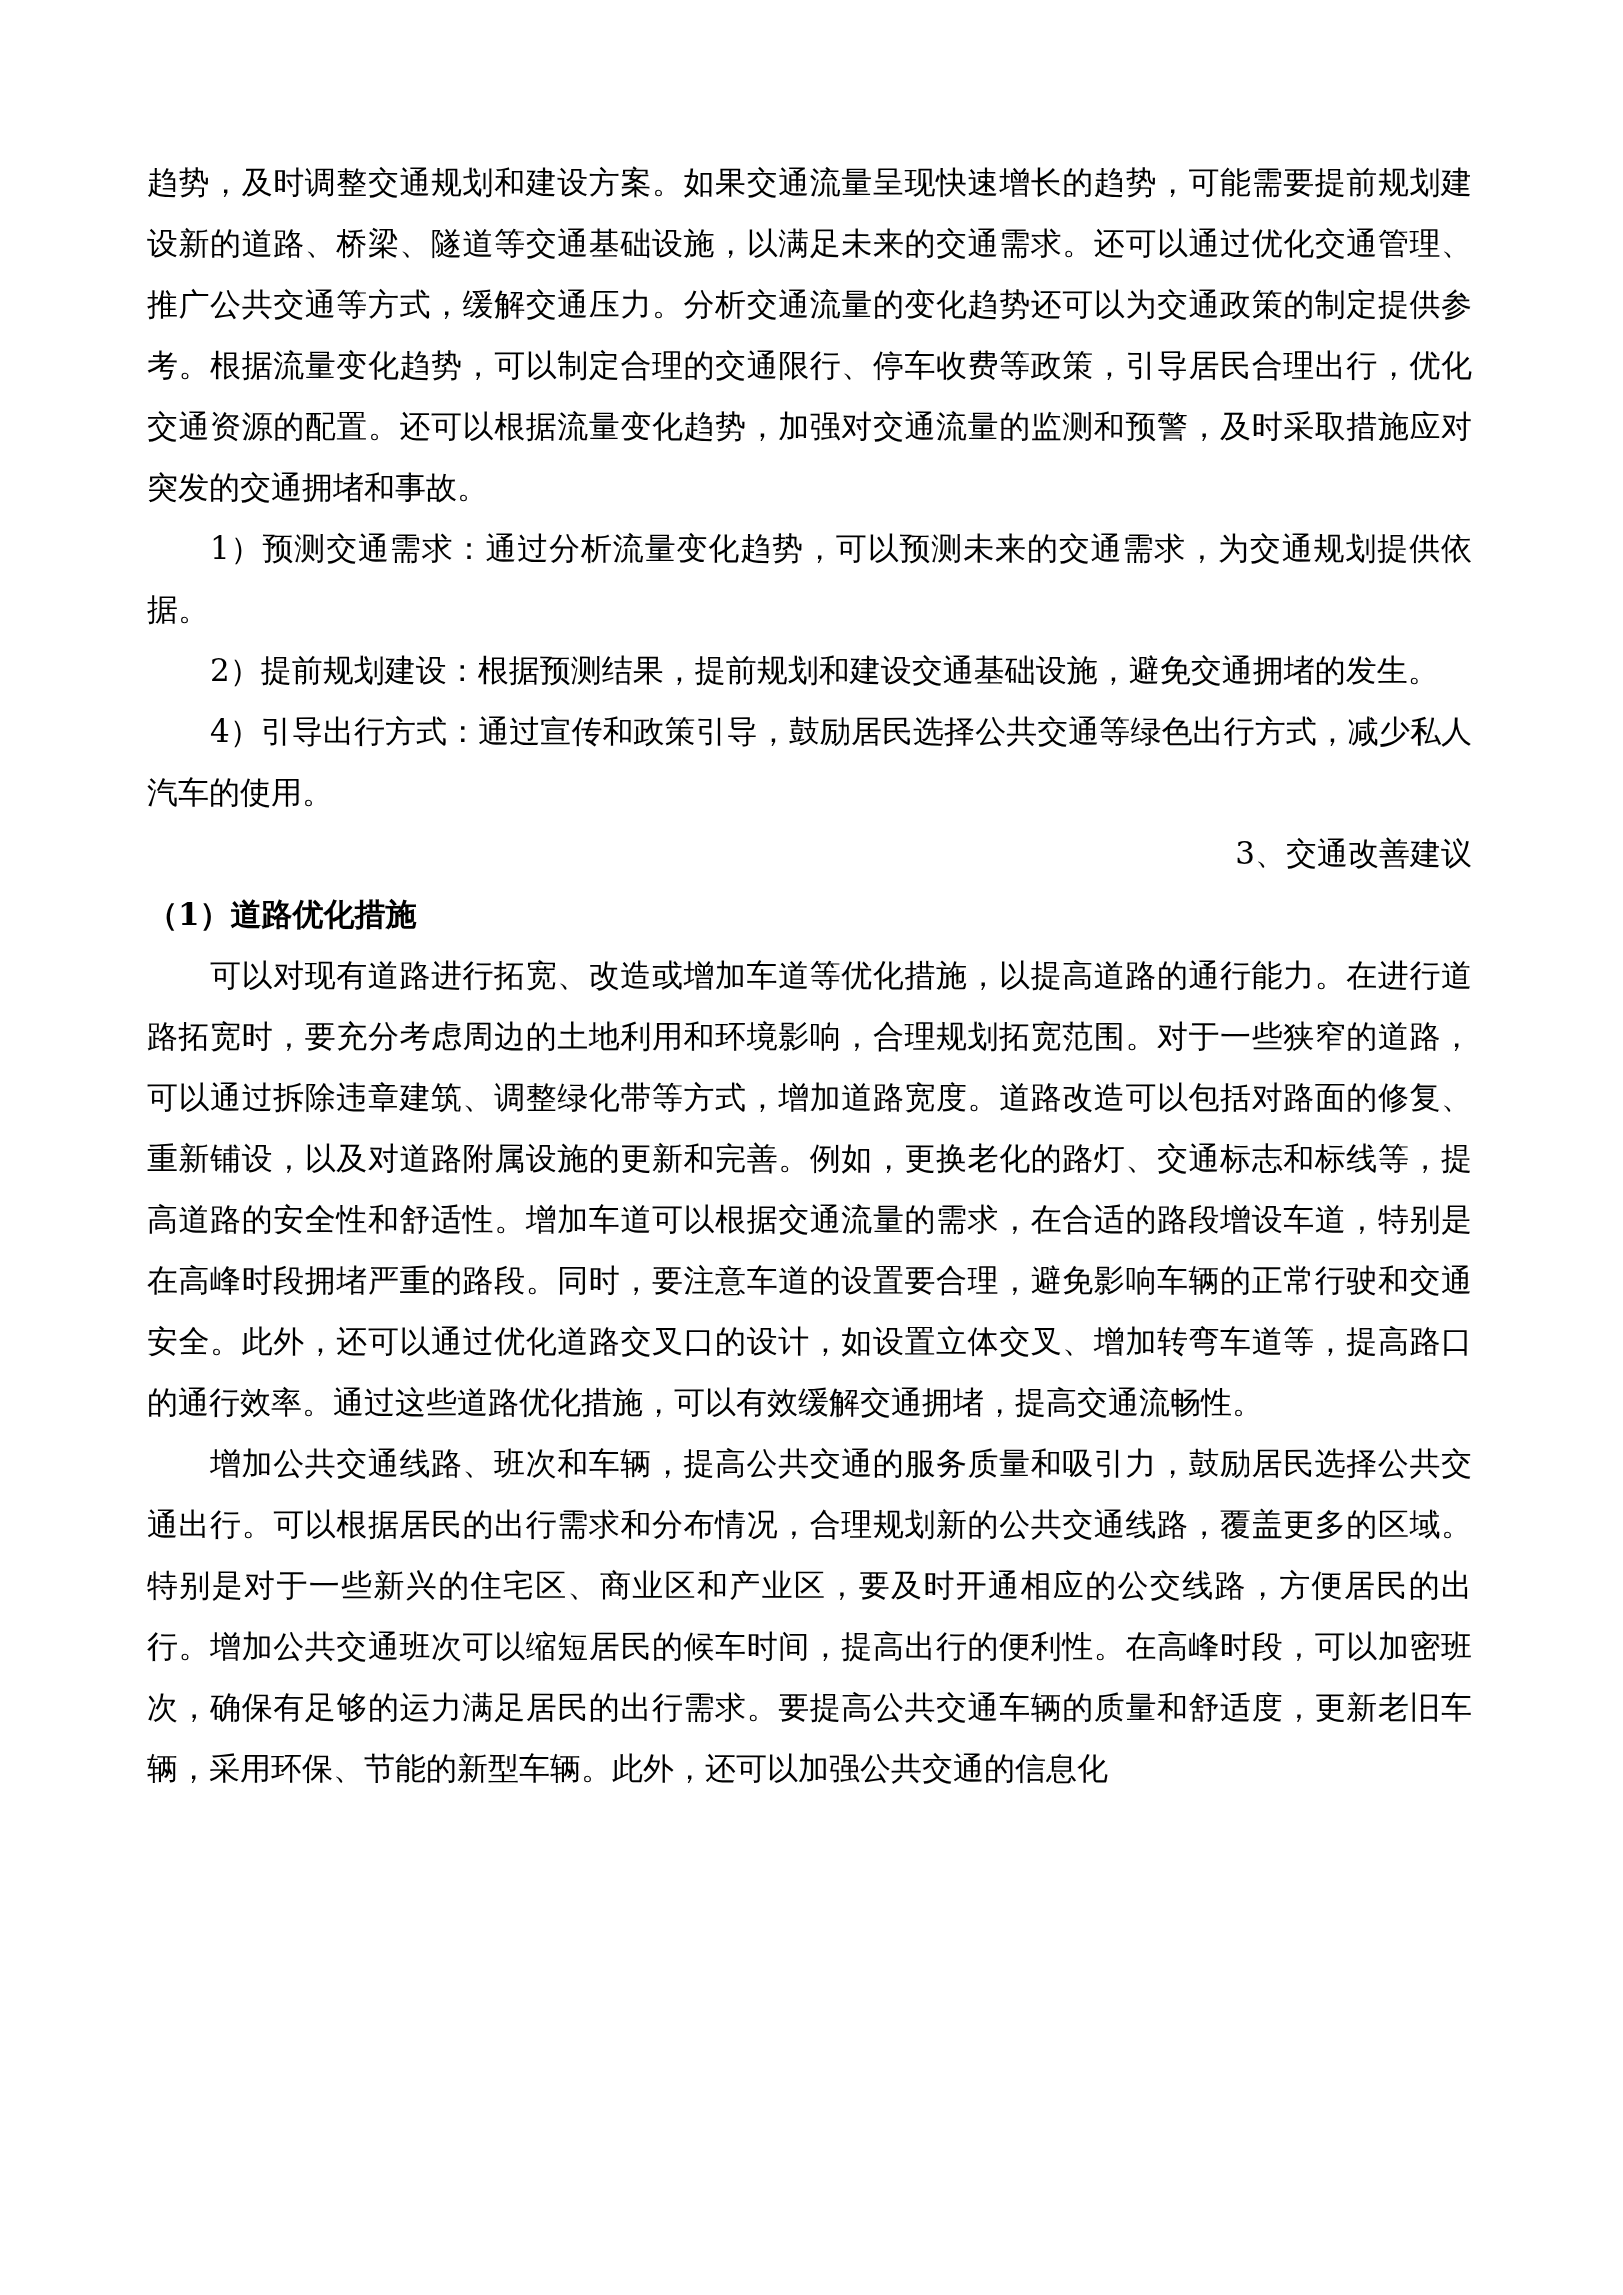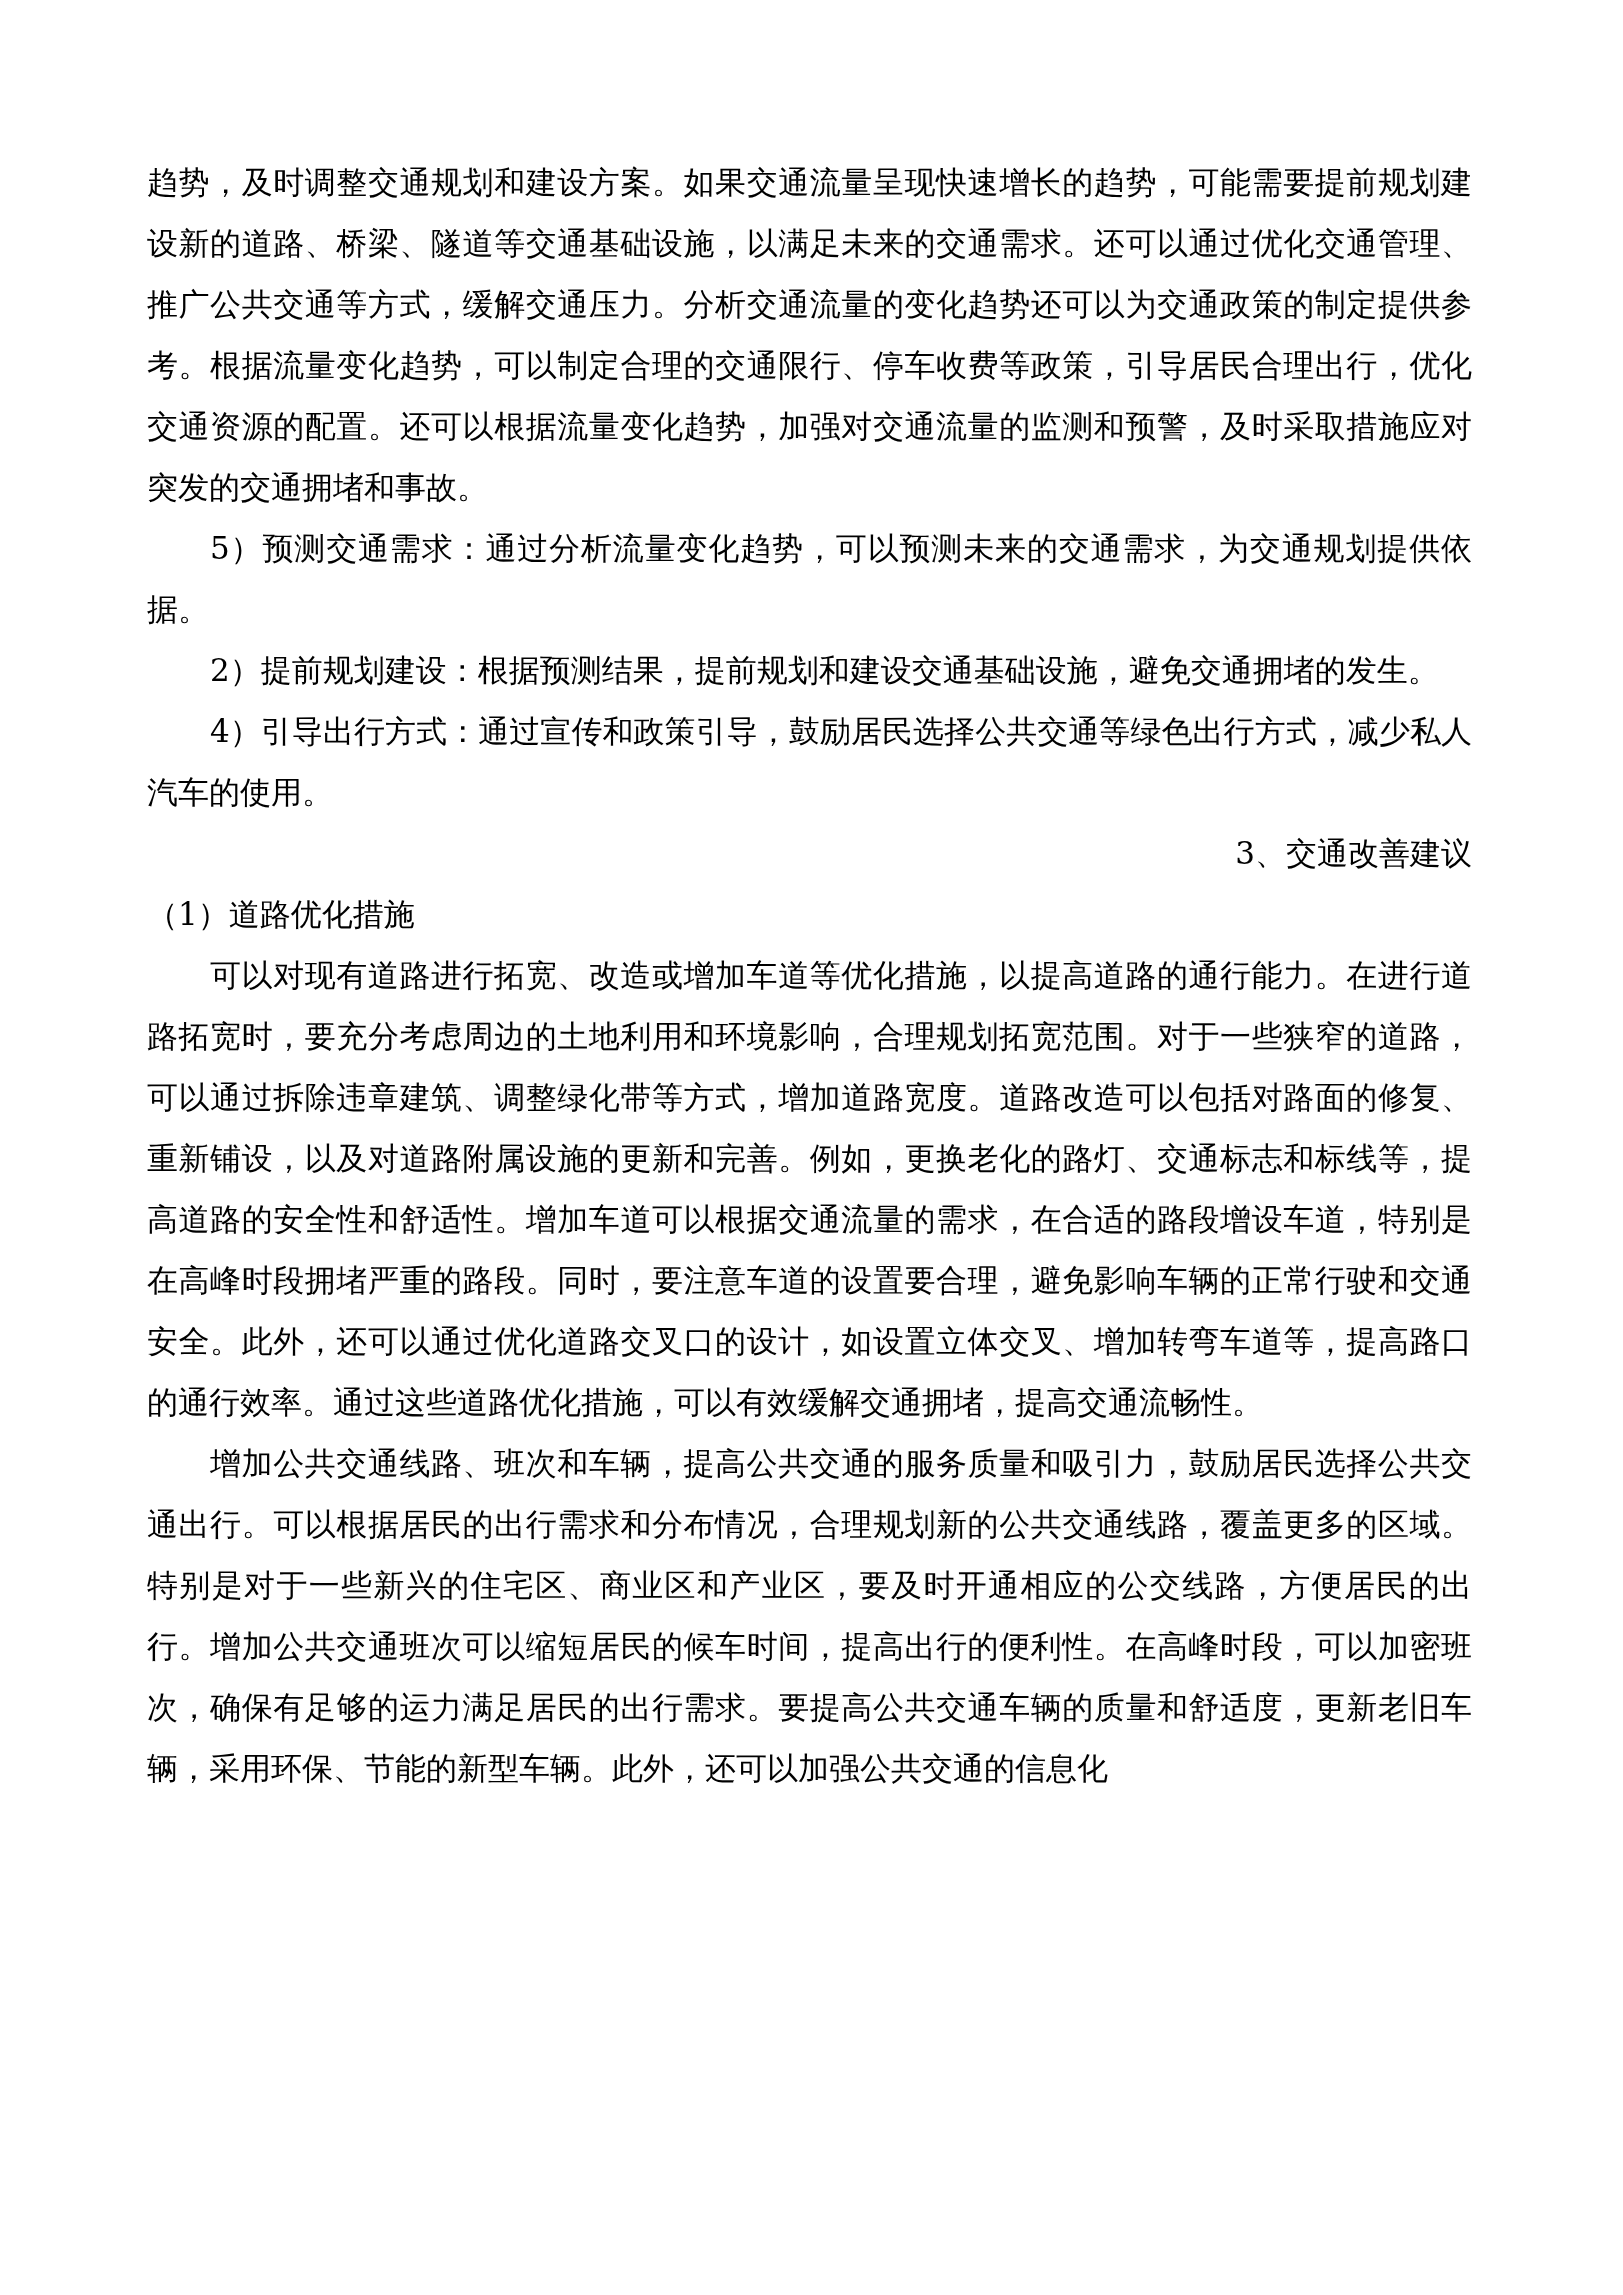--- a/index.html
+++ b/index.html
@@ -49,35 +49,35 @@
     font-size: 31px;
     line-height: 61px;
     font-weight: normal;
     text-align: right;
     letter-spacing: 0;
   }
   h4.subheading {
     margin: 0;
     font-size: 31px;
     line-height: 61px;
-    font-weight: normal;
+    font-weight: bold;
     text-align: left;
     letter-spacing: 0;
     text-indent: 0;
   }
 </style>
 </head>
 <body>
 
 <div class="page">
   <div class="doc-body">
 
     <p class="para">趋势，及时调整交通规划和建设方案。如果交通流量呈现快速增长的趋势，可能需要提前规划建设新的道路、桥梁、隧道等交通基础设施，以满足未来的交通需求。还可以通过优化交通管理、推广公共交通等方式，缓解交通压力。分析交通流量的变化趋势还可以为交通政策的制定提供参考。根据流量变化趋势，可以制定合理的交通限行、停车收费等政策，引导居民合理出行，优化交通资源的配置。还可以根据流量变化趋势，加强对交通流量的监测和预警，及时采取措施应对突发的交通拥堵和事故。</p>
 
-    <p class="para indent-list">5）预测交通需求：通过分析流量变化趋势，可以预测未来的交通需求，为交通规划提供依据。</p>
+    <p class="para indent-list">1）预测交通需求：通过分析流量变化趋势，可以预测未来的交通需求，为交通规划提供依据。</p>
 
     <p class="para indent-list">2）提前规划建设：根据预测结果，提前规划和建设交通基础设施，避免交通拥堵的发生。</p>
 
 
     <p class="para indent-list">4）引导出行方式：通过宣传和政策引导，鼓励居民选择公共交通等绿色出行方式，减少私人汽车的使用。</p>
 
     <h3 class="heading">3、交通改善建议</h3>
 
     <h4 class="subheading">（1）道路优化措施</h4>
 

